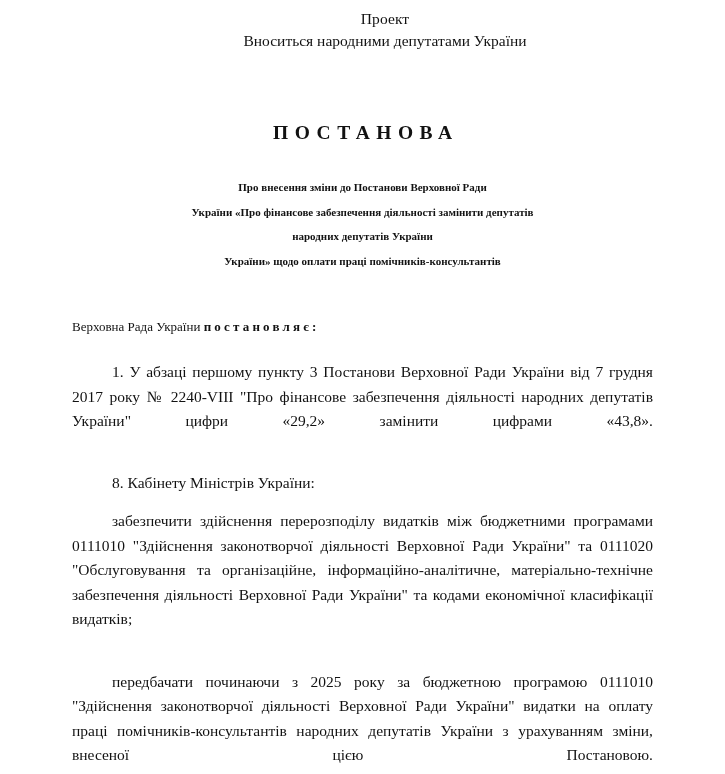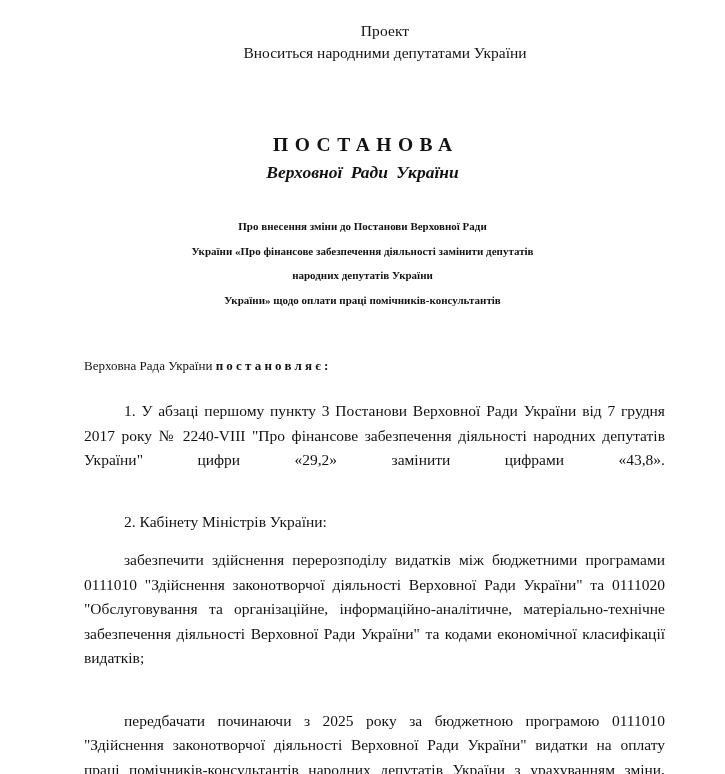--- a/index.html
+++ b/index.html
@@ -15,21 +15,21 @@
     font-family: "Liberation Serif", "DejaVu Serif", serif;
     color: #121212;
     -webkit-font-smoothing: antialiased;
   }
 
   .page {
     position: relative;
     width: 725px;
     height: 774px;
     box-sizing: border-box;
-    padding: 12px;
+    padding: 0;
   }
 
   
   .doc-header {
     text-align: center;
     padding-top: 8px;
     margin-left: 45px;
     margin-right: 0;
   }
   .doc-header .line {
@@ -112,35 +112,34 @@
 
 <div class="page">
 
   <div class="doc-header">
     <div class="line line-1">Проект</div>
     <div class="line line-2">Вноситься народними депутатами України</div>
   </div>
 
   <div class="title-block">
     <div class="title-main">ПОСТАНОВА</div>
-    <div class="title-sub">Верховної Ради України</div>
   </div>
 
   <div class="subject">
     <span class="sline">Про внесення зміни до  Постанови Верховної Ради</span>
     <span class="sline">України «Про фінансове забезпечення діяльності замінити депутатів</span>
     <span class="sline">народних депутатів України</span>
     <span class="sline">України» щодо оплати праці помічників-консультантів</span>
   </div>
 
   <div class="enacting">
     <span>Верховна Рада України </span><span class="spaced">постановляє:</span>
   </div>
 
   <div class="body">
     <p class="para">1. У абзаці першому пункту 3 Постанови Верховної Ради України від 7 грудня 2017 року № 2240-VIII "Про фінансове забезпечення діяльності народних депутатів України" цифри «29,2» замінити цифрами «43,8».</p>
-    <p class="para short">2. Кабінету Міністрів України:</p>
+    <p class="para short">8. Кабінету Міністрів України:</p>
     <p class="para">забезпечити здійснення перерозподілу видатків між бюджетними програмами 0111010 "Здійснення законотворчої діяльності Верховної Ради України" та 0111020 "Обслуговування та організаційне, інформаційно-аналітичне, матеріально-технічне забезпечення діяльності Верховної Ради України" та кодами економічної класифікації видатків;</p>
     <p class="para">передбачати починаючи з 2025 року за бюджетною програмою 0111010 "Здійснення законотворчої діяльності Верховної Ради України" видатки на оплату праці помічників-консультантів народних депутатів України з урахуванням зміни, внесеної цією Постановою.</p>
 
   </div>
 
 </div>
 
 </body></html>

